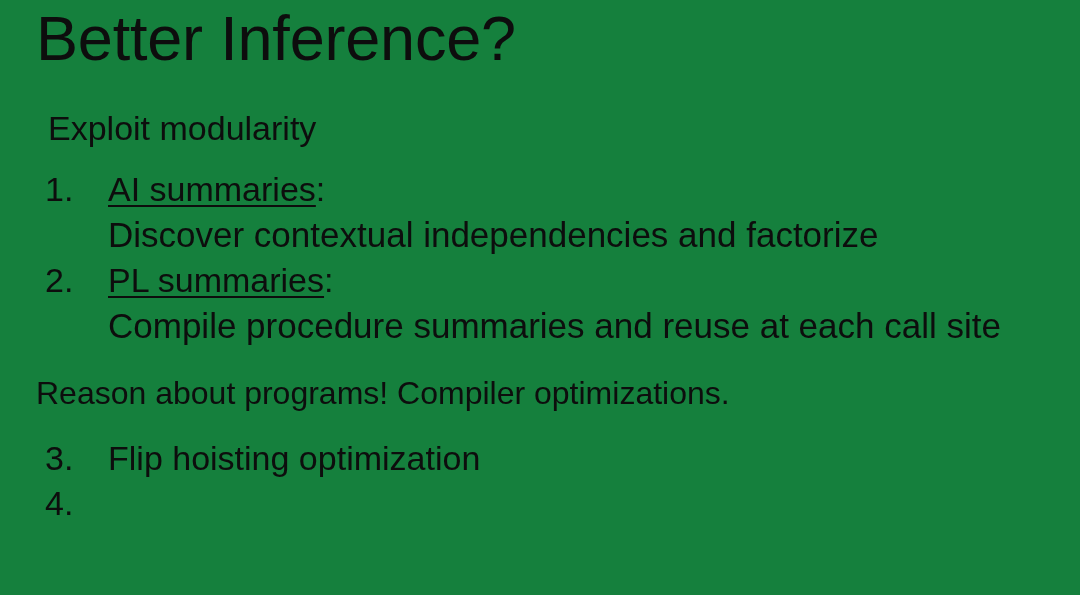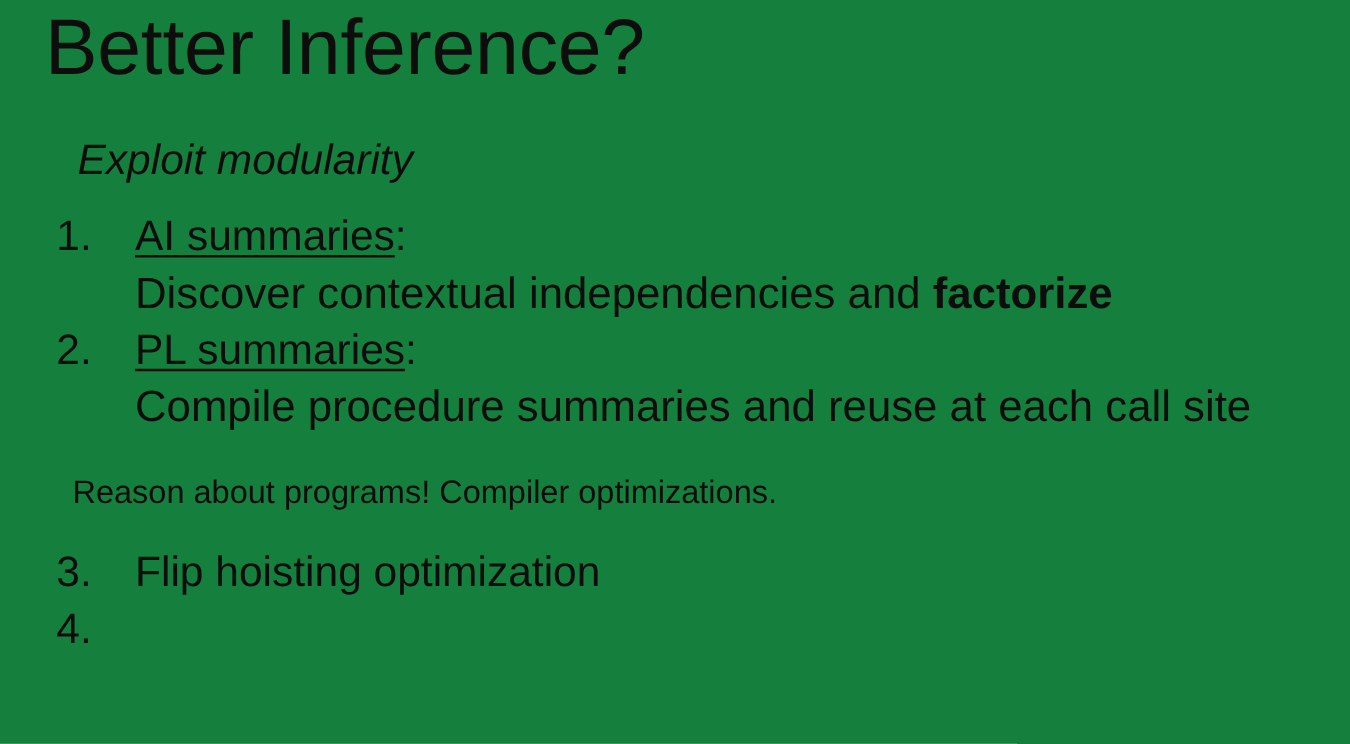--- a/index.html
+++ b/index.html
@@ -34,23 +34,22 @@
   #slide-body {
     position: absolute;
     left: 0;
     top: 106px;
     width: 1080px;
   }
   .lead-line {
     font-size: 34px;
     line-height: 45px;
     color: #0d0d0d;
-    padding-left: 62px;
+    padding-left: 48px;
     white-space: nowrap;
-    font-style: italic;
   }
   .num-list {
     list-style: none;
     margin: 0;
     padding: 0;
   }
   .num-item {
     position: relative;
     font-size: 34px;
     line-height: 45px;
@@ -67,37 +66,37 @@
     font-size: 34px;
     line-height: 45px;
     color: #0d0d0d;
   }
   .underlined {
     text-decoration: underline;
     text-underline-offset: 4px;
     text-decoration-thickness: 2px;
   }
   .bold {
-    font-weight: bold;
+    font-weight: normal;
     text-align: center;
   }
   .sub-line {
     font-size: 35px;
     line-height: 45px;
     color: #0d0d0d;
     white-space: nowrap;
   }
   .group-gap-1 { height: 16px; }
   .group-gap-2 { height: 22px; }
   .group-gap-3 { height: 20px; }
   .para-line {
-    font-size: 26px;
+    font-size: 32px;
     line-height: 45px;
     color: #0d0d0d;
-    padding-left: 58px;
+    padding-left: 36px;
     white-space: nowrap;
   }
 </style>
 </head>
 <body>
 
 <div id="slide" style="background: #15803d;">
 
   <div id="slide-title">Better Inference?</div>
 

